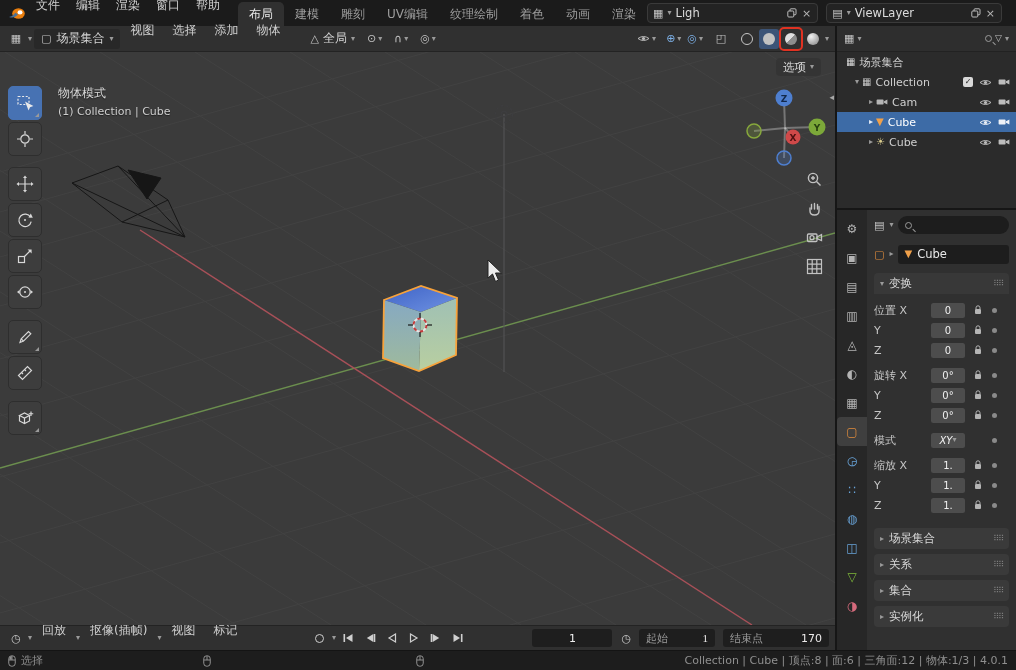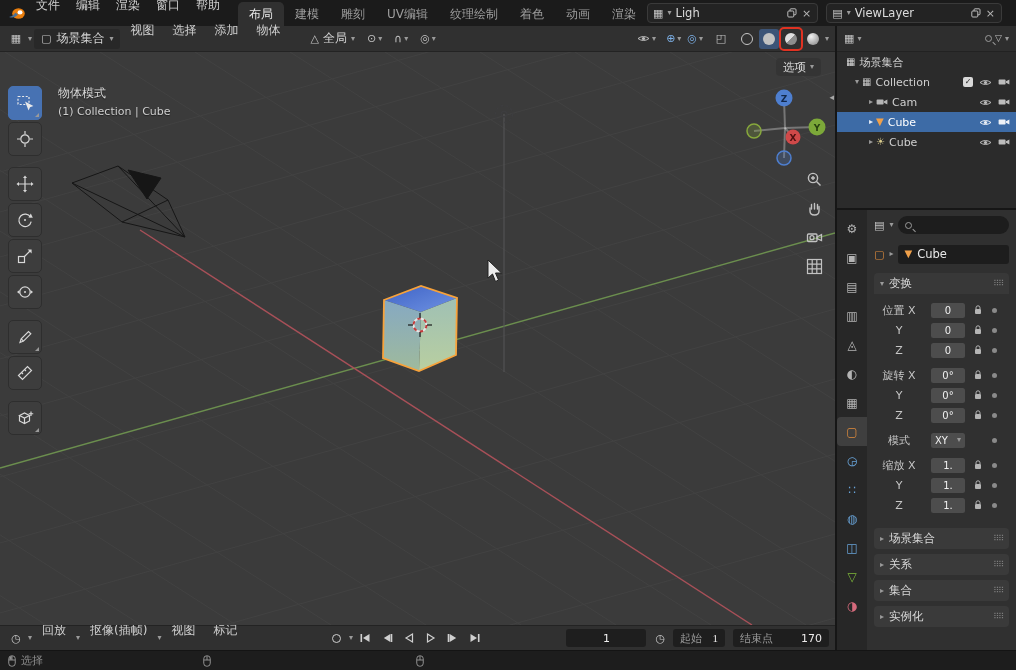--- a/index.html
+++ b/index.html
@@ -88,41 +88,41 @@
   .mag:after { content:""; position:absolute; width:4px; height:1.4px; background:#9a9a9a; transform:rotate(45deg); left:6px; top:7px; }
   .pnamerow { height:24px; display:flex; align-items:center; padding:0 7px; gap:5px; margin-top:2px; }
   .namefld { flex:1; height:19px; background:#1d1d1d; border-radius:3px; display:flex; align-items:center; padding:0 6px; gap:5px;
     color:#e8e8e8; font-size:11.5px; }
   .panelhdr { height:21px; background:#383838; border-radius:4px 4px 0 0; margin:7px 7px 0; display:flex; align-items:center;
     padding:0 6px; gap:5px; font-size:11.5px; color:#dddddd; }
   .grip { margin-left:auto; font-size:8px; color:#7d7d7d; letter-spacing:-1px; }
   .pbody { padding:6px 7px 8px; }
   .prow { height:20px; display:flex; align-items:center; }
   .prow.gap { margin-top:5px; }
-  .plabel { width:50px; text-align:center; font-size:11px; color:#c6c6c6; margin-right:7px; white-space:nowrap; }
+  .plabel { width:50px; text-align:left; font-size:11px; color:#c6c6c6; margin-right:7px; white-space:nowrap; }
   .nfld { width:34px; height:15px; background:#4d4d4d; border-radius:2.5px; color:#f0f0f0; font-size:10px;
     display:flex; align-items:center; justify-content:center; }
-  .nfld.ddf { justify-content:space-between; padding:0 4px; }
+  .nfld.ddf { justify-content:center; padding:0 4px;font-style:italic; }
   .lockw { width:12px; margin-left:7px; display:flex; justify-content:center; }
   .adot { width:5px; height:5px; border-radius:50%; background:#8a8a8a; margin-left:8px; }
   .csec { height:21px; background:#3a3a3a; border-radius:4px; margin:5px 7px 0; display:flex; align-items:center;
     padding:0 6px; gap:5px; font-size:11.5px; color:#d8d8d8; }
 
   
   .timeline { height:25px; background:#303030; border-top:1px solid #232323; display:flex; align-items:center; padding:0 6px; gap:2px; }
   .tl-sp { flex:1; }
   .transport { display:flex; align-items:center; gap:2px; }
   .tbtn { width:20px; height:18px; display:flex; align-items:center; justify-content:center; border-radius:3px; }
   .rec { width:9px; height:9px; border:1.5px solid #cfcfcf; border-radius:50%; }
   .framefld { width:80px; height:18px; background:#1e1e1e; border-radius:3px; color:#f0f0f0; font-size:11px;
     display:flex; align-items:center; justify-content:center; }
   .rangefld { height:18px; background:#1e1e1e; border-radius:3px; display:flex; align-items:center;
     padding:0 7px; font-size:11px; margin-left:6px; }
   .rangefld .rl { color:#9b9b9b; } .rangefld .rv { color:#eceaea; margin-left:auto; }
-  .startf { width:52px;font-family:Liberation Serif, serif; } .endf { width:96px;align-items:center; }
+  .startf { width:76px;font-family:Liberation Serif, serif; } .endf { width:106px;align-items:center; }
 
   
   .statusbar { position:absolute; bottom:0; left:0; width:1016px; height:20px; background:#1d1d1d;
     display:flex; align-items:center; padding:0 8px; font-size:11px; color:#8f8f8f; border-top:1px solid #141414; }
   .sb-info { margin-left:auto; white-space:nowrap; }
   svg { display:block; }
 </style>
 </head>
 <body>
 
@@ -812,13 +812,14 @@
   </svg>
   <span>选择</span>
   <svg width="8" height="12" viewBox="0 0 8 12" style="margin-left:160px">
     <rect x="0.75" y="0.75" width="6.5" height="10.5" rx="3" stroke="#909090" fill="none"></rect>
     <path d="M4 1 V5 M1 5 H7" stroke="#909090"></path>
   </svg>
   <svg width="8" height="12" viewBox="0 0 8 12" style="margin-left:205px">
     <rect x="0.75" y="0.75" width="6.5" height="10.5" rx="3" stroke="#909090" fill="none"></rect>
     <path d="M4 1 V5 M1 5 H7" stroke="#909090"></path>
   </svg>
+  <span class="sb-info">Collection | Cube | 顶点:8 | 面:6 | 三角面:12 | 物体:1/3 | 4.0.1</span>
 </div>
 
 </body></html>

